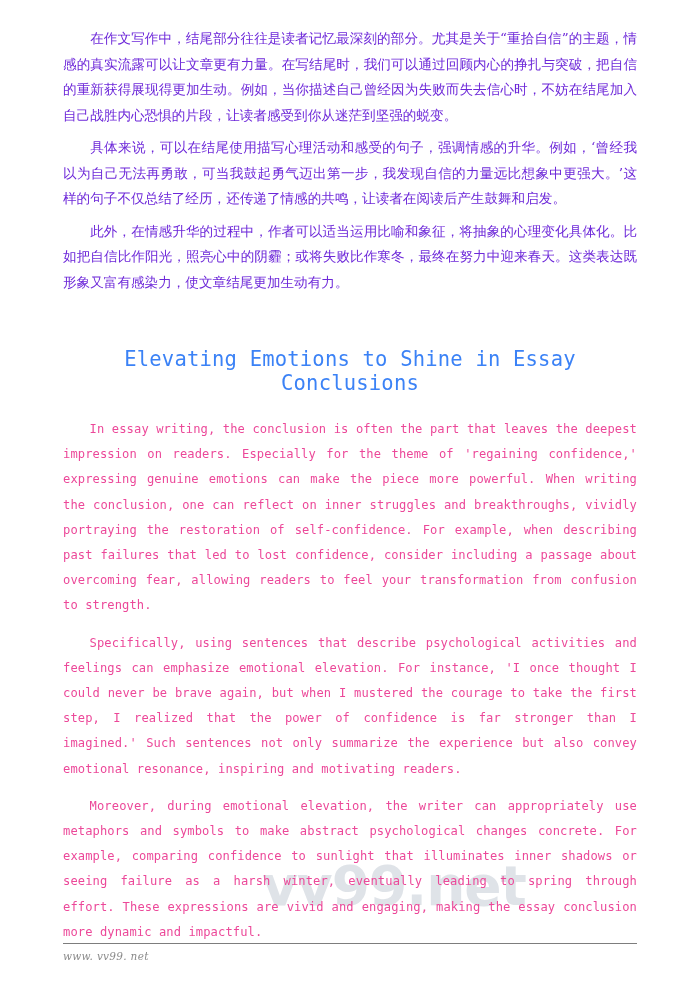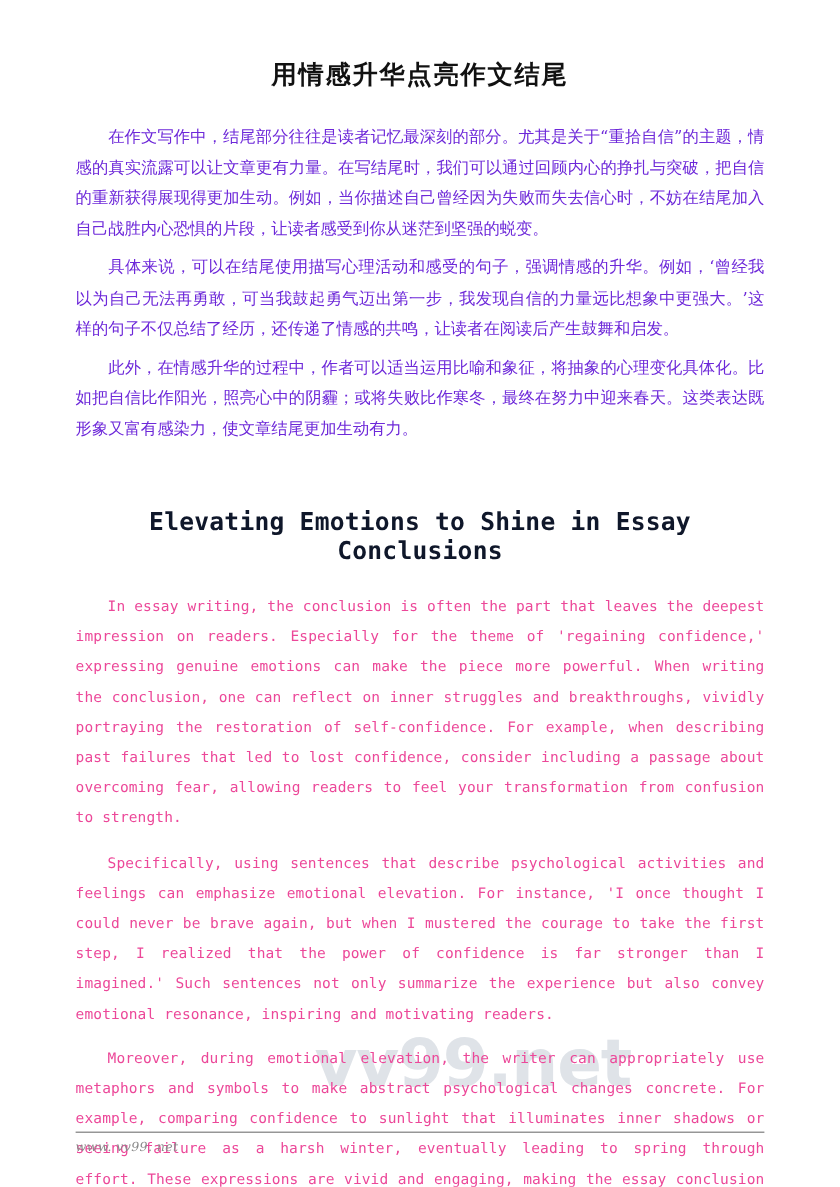--- a/index.html
+++ b/index.html
@@ -76,24 +76,24 @@
     color: #6d28d9;
     word-break: break-all;
   }
 
   
   .en-title {
     margin: 0;
     padding-top: 45px;
     text-align: center;
     font-family: "DejaVu Sans Mono", "Liberation Mono", monospace;
-    font-weight: 700;
+    font-weight: 400;
     font-size: 20.5px;
     letter-spacing: 0.2px;
-    color: #0f172a;
+    color: #3b82f6;
   }
 
   .en-body {
     margin-top: 22px;
   }
 
   .en-p {
     margin: 0 0 12px 0;
     text-indent: 2.2em;
     text-align: justify;
@@ -130,21 +130,20 @@
 </style>
 </head>
 <body>
 
 <div class="page">
 
   <div class="watermark">vv99.net</div>
 
   <div class="content">
 
-    <h1 class="cn-title">用情感升华点亮作文结尾</h1>
 
     <div class="cn-body">
       <p class="cn-p">在作文写作中，结尾部分往往是读者记忆最深刻的部分。尤其是关于“重拾自信”的主题，情感的真实流露可以让文章更有力量。在写结尾时，我们可以通过回顾内心的挣扎与突破，把自信的重新获得展现得更加生动。例如，当你描述自己曾经因为失败而失去信心时，不妨在结尾加入自己战胜内心恐惧的片段，让读者感受到你从迷茫到坚强的蜕变。</p>
       <p class="cn-p">具体来说，可以在结尾使用描写心理活动和感受的句子，强调情感的升华。例如，‘曾经我以为自己无法再勇敢，可当我鼓起勇气迈出第一步，我发现自信的力量远比想象中更强大。’这样的句子不仅总结了经历，还传递了情感的共鸣，让读者在阅读后产生鼓舞和启发。</p>
       <p class="cn-p">此外，在情感升华的过程中，作者可以适当运用比喻和象征，将抽象的心理变化具体化。比如把自信比作阳光，照亮心中的阴霾；或将失败比作寒冬，最终在努力中迎来春天。这类表达既形象又富有感染力，使文章结尾更加生动有力。</p>
     </div>
 
     <h2 class="en-title">Elevating Emotions to Shine in Essay Conclusions</h2>
 
     <div class="en-body">

